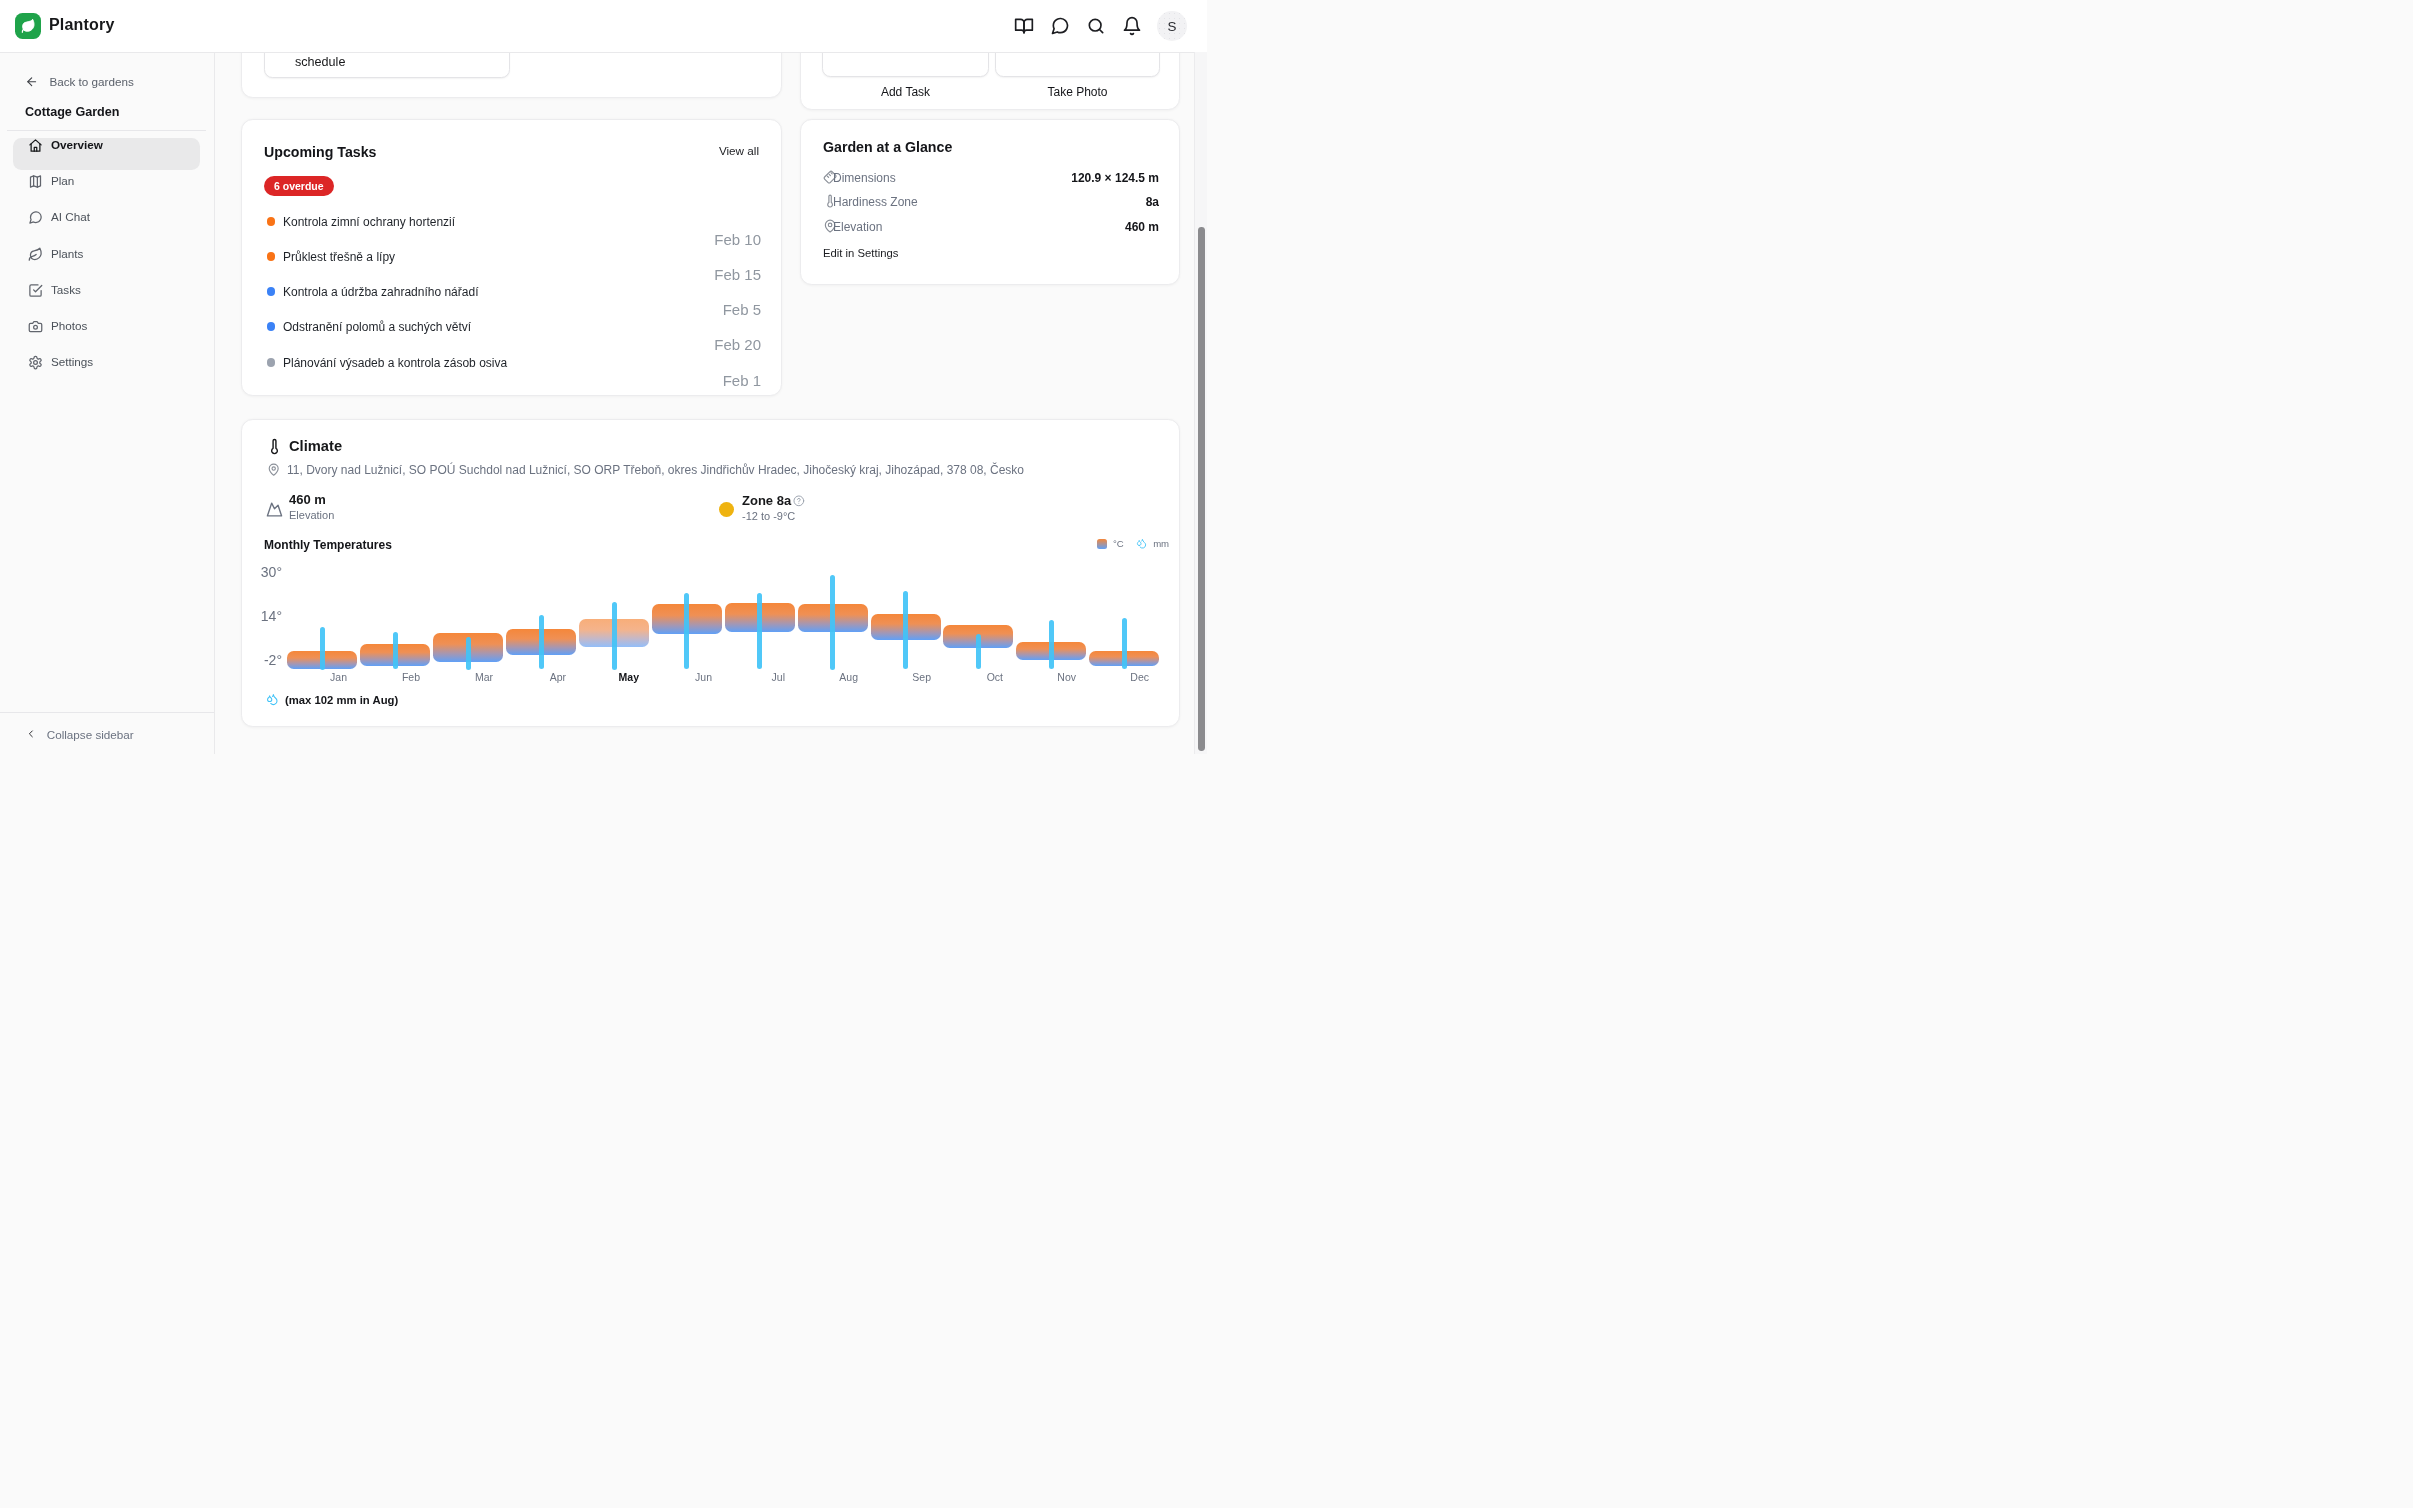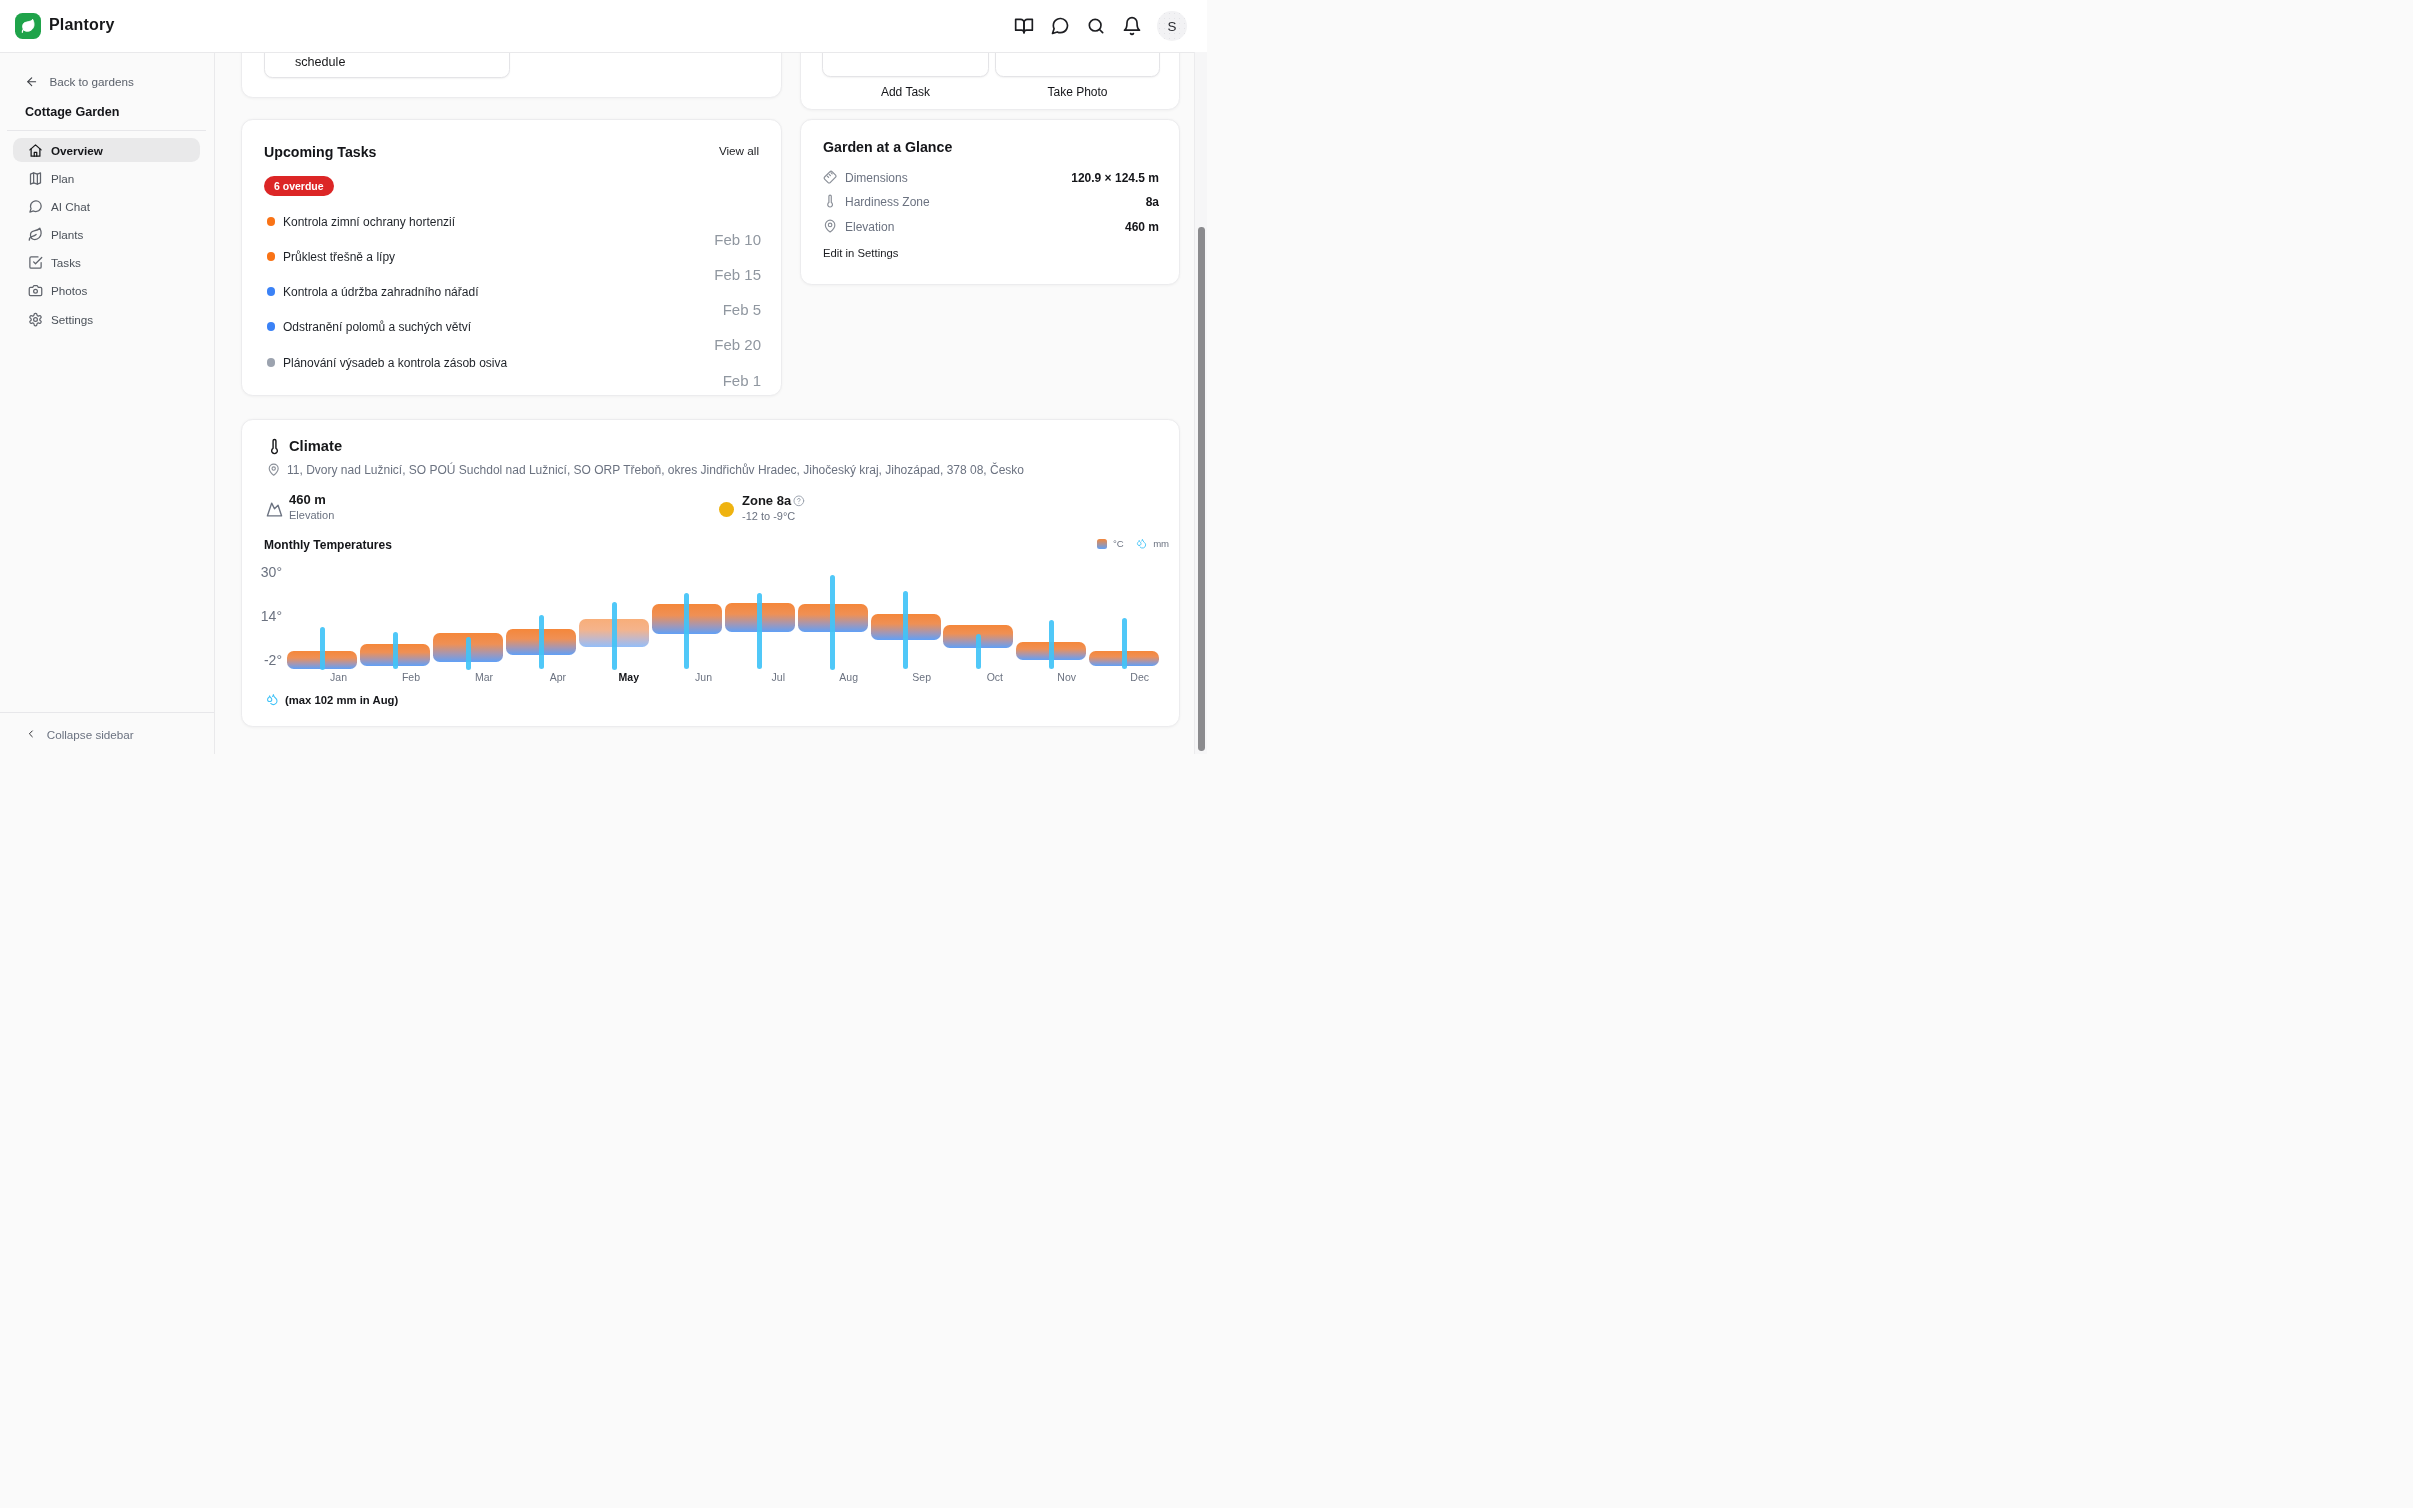--- a/index.html
+++ b/index.html
@@ -26,22 +26,22 @@
 
   
   .sidebar{position:absolute;top:52px;left:0;width:214px;height:702px;background:#fafafa;
     border-right:0.8px solid #e9e9eb;z-index:10;}
   .back-row{position:absolute;left:25px;top:22.6px;display:flex;align-items:center;gap:11px;
     color:#5b616b;font-size:11.7px;cursor:pointer;}
   .back-row .icon{width:13.4px;height:13.4px;color:#3c3f45;}
   .garden-name{position:absolute;left:25px;top:53px;font-size:12.6px;font-weight:700;color:#141519;}
   .side-divider{position:absolute;left:6.7px;top:78px;width:199px;height:0.8px;background:#e7e7ea;}
   .nav{position:absolute;left:13.4px;top:86px;width:187px;}
-  .nav-item{position:relative;height:24px;margin-bottom:4.2px;border-radius:8.4px;display:flex;
-    align-items:center;color:#4b5159;font-size:11.7px;cursor:pointer;}
+  .nav-item{position:relative;height:32px;margin-bottom:4.2px;border-radius:8.4px;display:flex;
+    color:#4b5159;font-size:11.7px;cursor:pointer;}
   .nav-item .icon{width:15px;height:15px;margin-left:14.2px;margin-right:8.4px;color:#61656d;}
   .nav-item.active{background:#e9e9ea;color:#141519;font-weight:600;}
   .nav-item.active .icon{color:#17181a;}
   .collapse-row{position:absolute;left:0;top:660px;width:214px;height:42px;border-top:0.8px solid #e7e7ea;}
   .collapse-inner{position:absolute;left:25px;top:15px;display:flex;gap:10px;
     color:#6b7280;font-size:11.7px;cursor:pointer;}
   .collapse-inner .icon{width:11.7px;height:11.7px;color:#26272b;}
 
   
   .card{position:absolute;background:#fff;border:0.8px solid #ececee;border-radius:11.7px;
@@ -67,21 +67,21 @@
     color:#fff;font-size:10.5px;font-weight:700;line-height:20px;padding:0 10px;}
   .task-row{position:absolute;left:0;width:541px;height:25px;}
   .task-dot{position:absolute;left:25px;top:8.4px;width:8.4px;height:8.4px;border-radius:50%;}
   .task-title{position:absolute;left:41px;top:5.9px;font-size:12px;color:#1f2329;}
   .task-date{position:absolute;right:22px;top:22px;font-size:15px;color:#9097a0;}
 
   
   .card-glance{left:800px;top:119px;width:380px;height:166px;}
   .glance-row{position:absolute;left:0;width:380px;height:18.4px;}
   .glance-row .icon{position:absolute;left:22px;top:1.7px;width:14.2px;height:14.2px;color:#8a8f98;}
-  .glance-label{position:absolute;left:44px;top:2.5px;font-size:12px;color:#6b7280;}
+  .glance-label{position:absolute;left:32px;top:2.5px;font-size:12px;color:#6b7280;}
   .glance-value{position:absolute;right:22px;top:2.5px;font-size:12px;font-weight:600;color:#141519;}
   .edit-link{position:absolute;left:22px;top:127px;font-size:11.3px;font-weight:500;color:#1c1d21;cursor:pointer;}
 
   
   .card-climate{left:241px;top:419px;width:939px;height:308px;}
   .climate-title-row .icon{position:absolute;left:23.5px;top:17.6px;width:17px;height:17px;color:#17181a;}
   .climate-title{position:absolute;left:47px;top:17.6px;font-size:14.7px;font-weight:700;}
   .climate-addr .icon{position:absolute;left:25px;top:43px;width:13.4px;height:13.4px;color:#8a8f98;}
   .climate-addr span{position:absolute;left:45px;top:43px;font-size:12px;color:#6b7280;}
   .elev-block .icon{position:absolute;left:24px;top:81px;width:17px;height:17px;color:#6b7280;}

